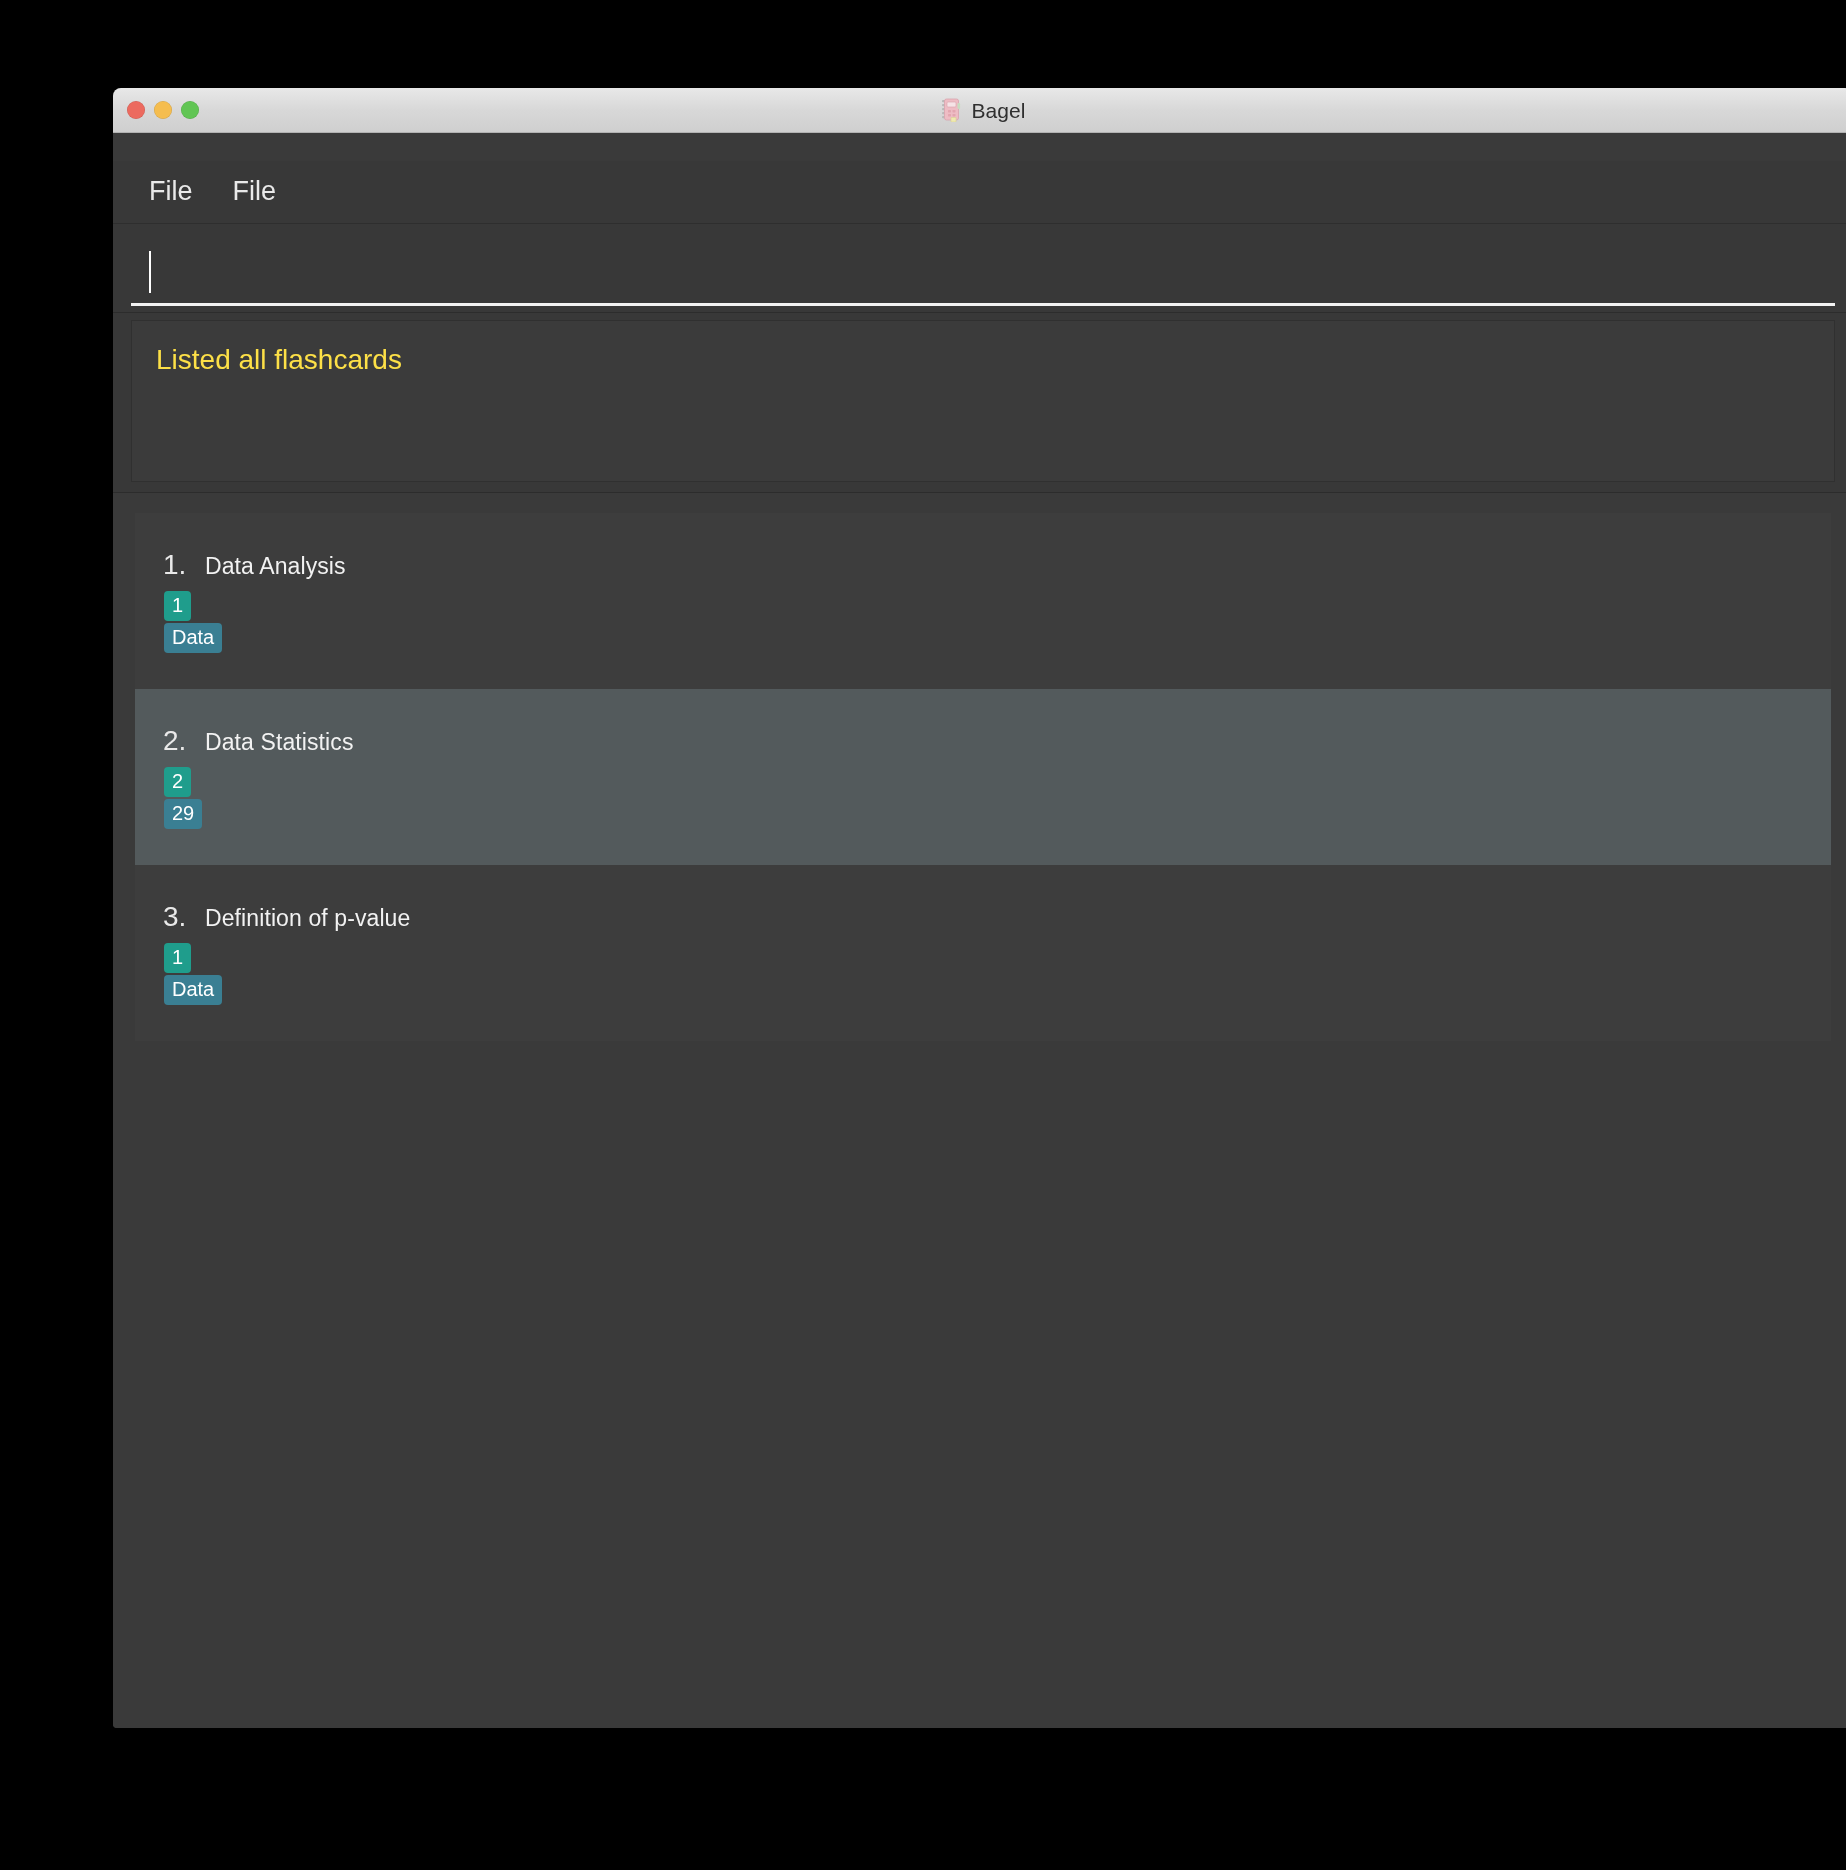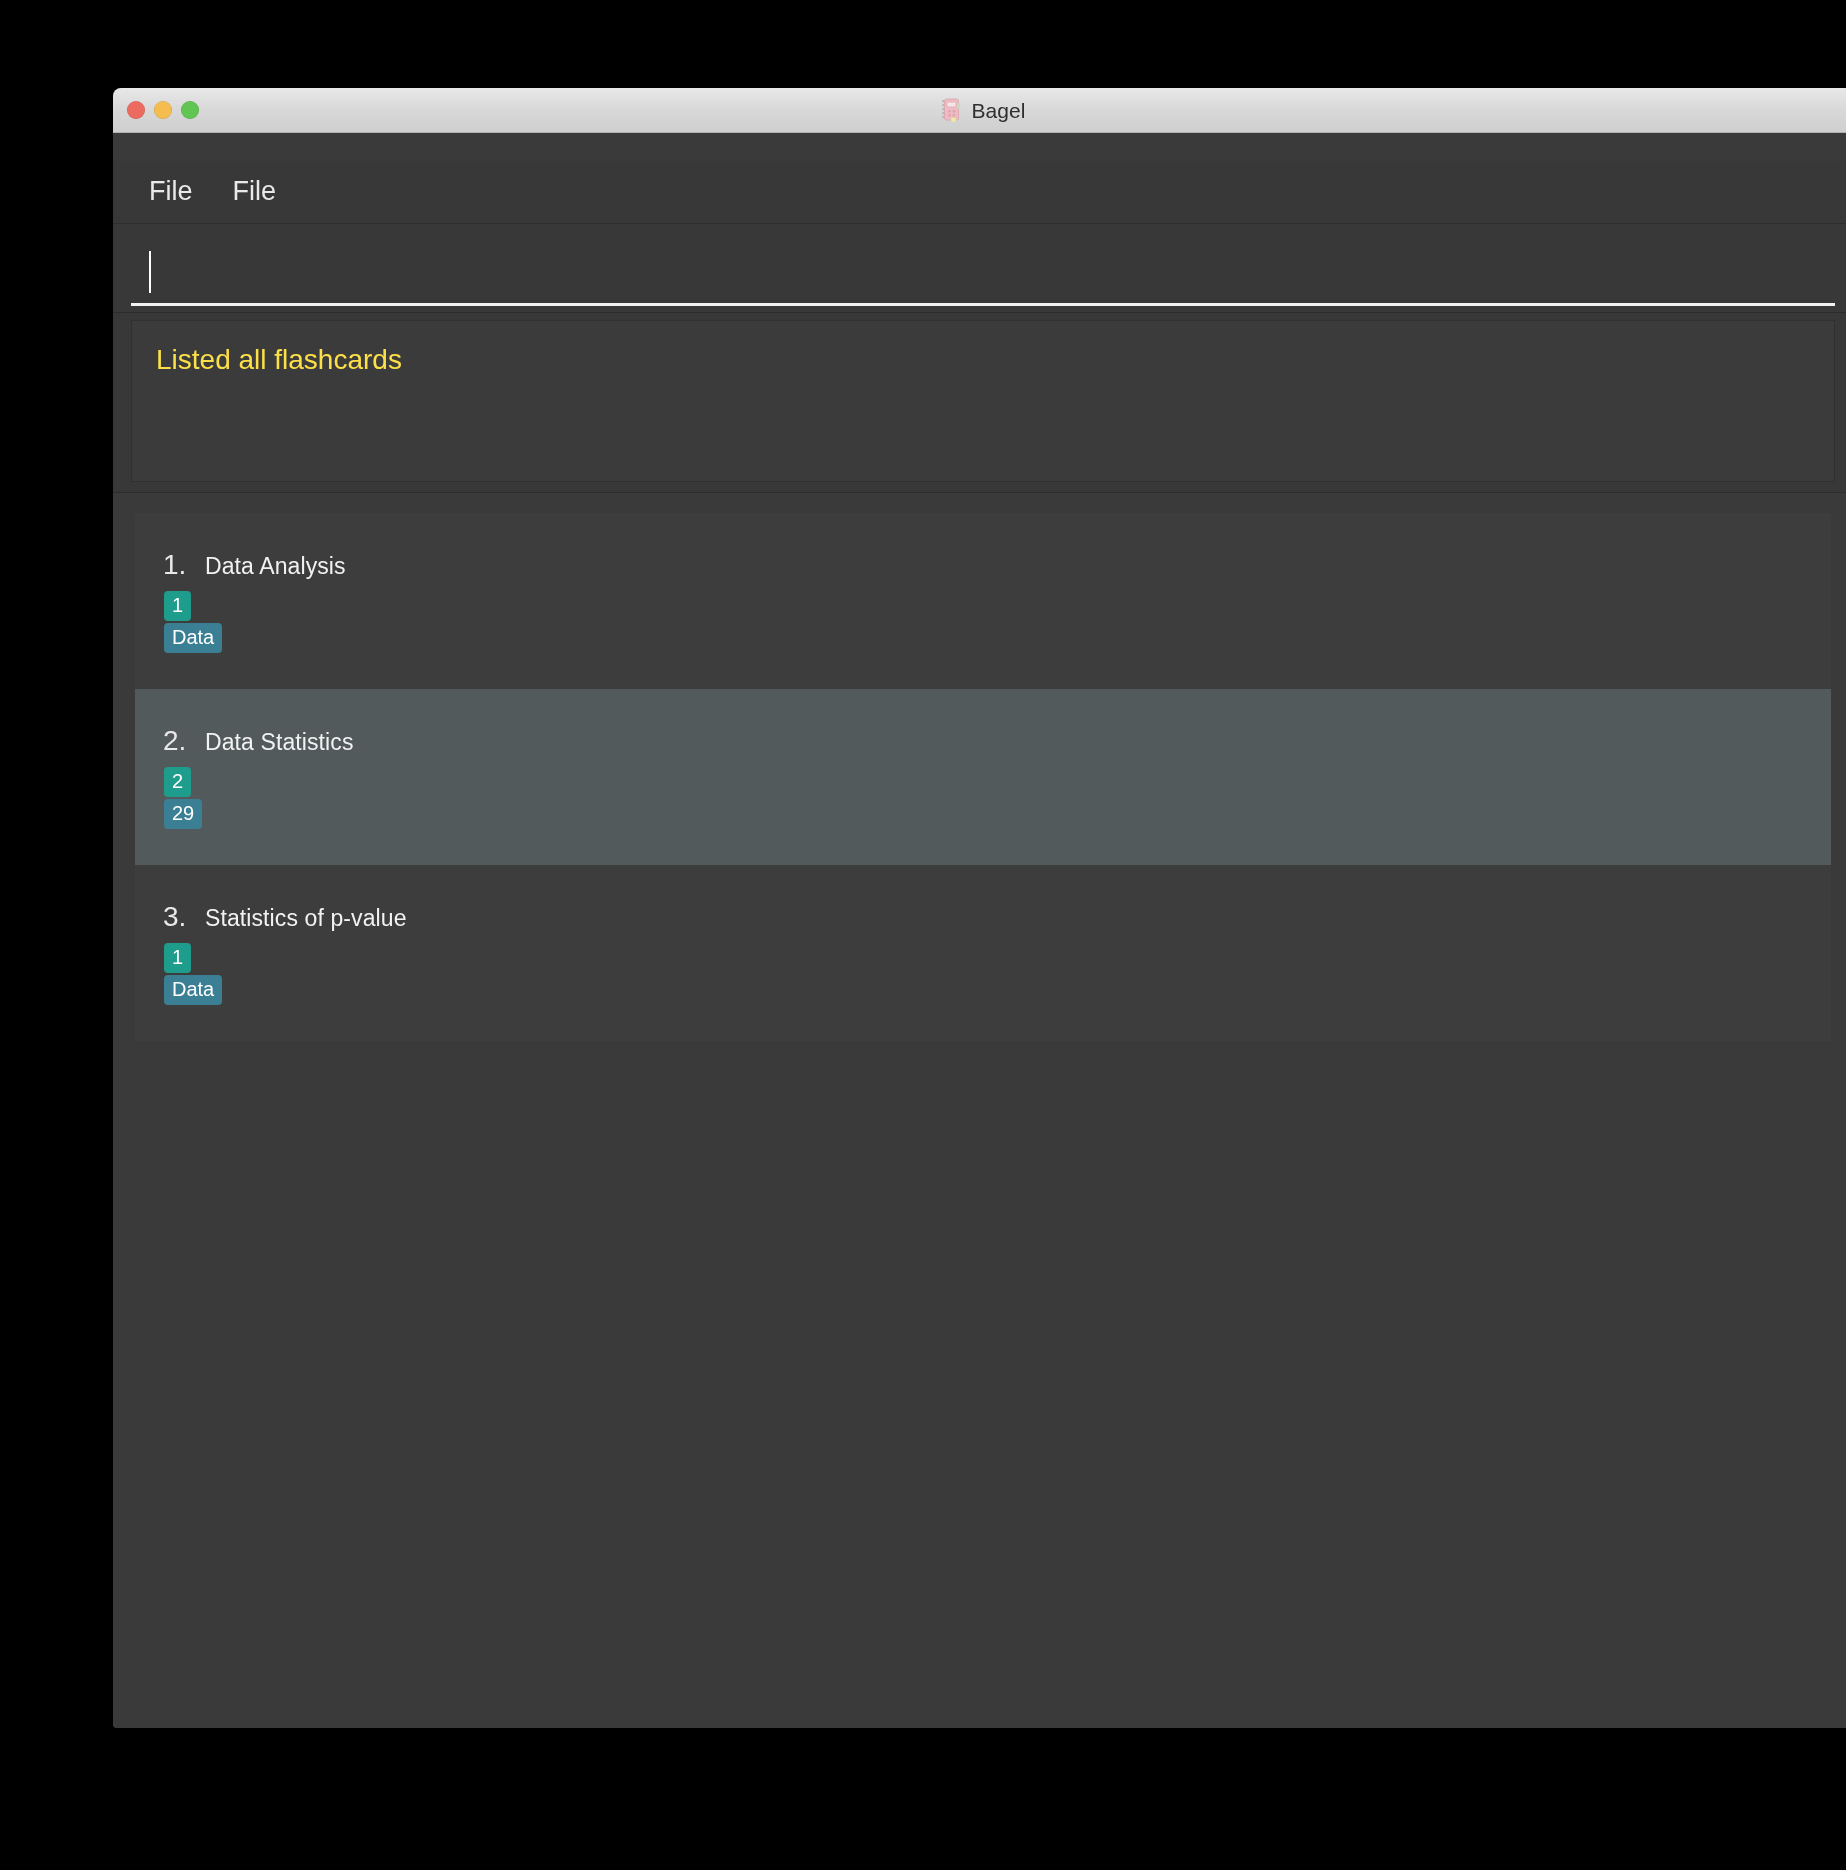--- a/index.html
+++ b/index.html
@@ -290,21 +290,21 @@
         </div>
         <div class="badges">
           <span class="badge badge-count">2</span>
           <span class="badge badge-tag">29</span>
         </div>
       </div>
 
       <div class="card-row">
         <div class="card-title-line">
           <span class="card-index">3.</span>
-          <span class="card-title">Statistics of p-value</span>
+          <span class="card-title">Definition of p-value</span>
         </div>
         <div class="badges">
           <span class="badge badge-count">1</span>
           <span class="badge badge-tag">Data</span>
         </div>
       </div>
 
     </div>
   </div>
 

